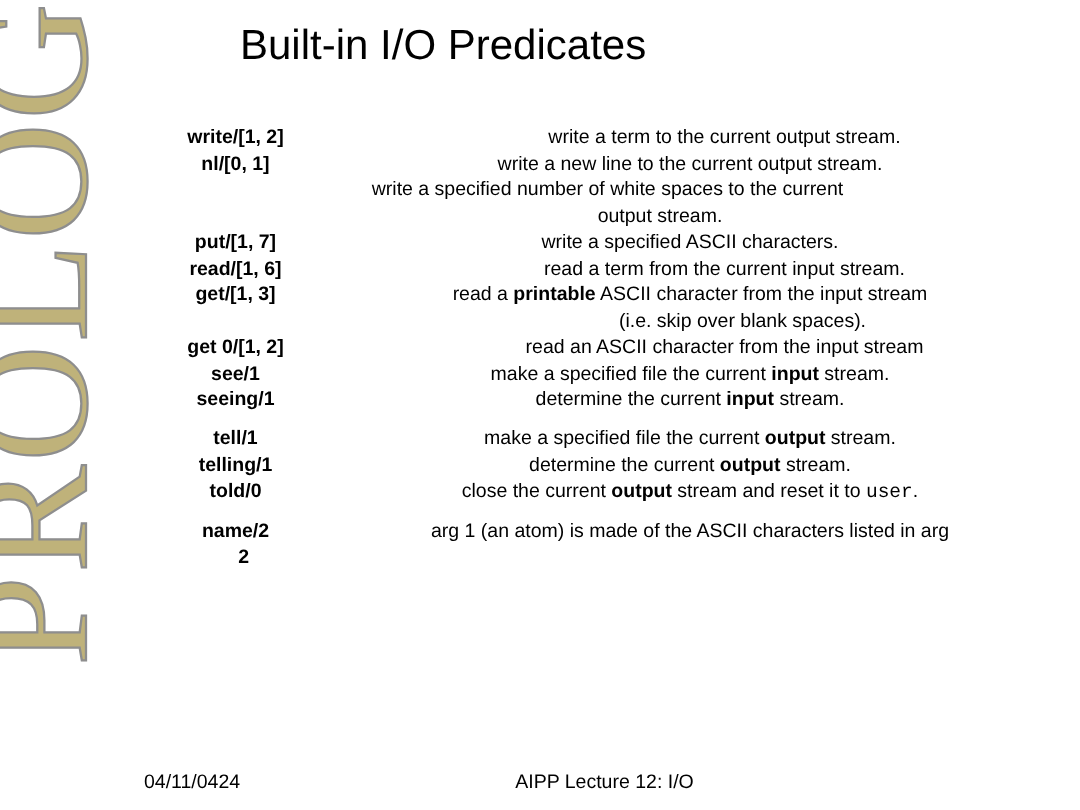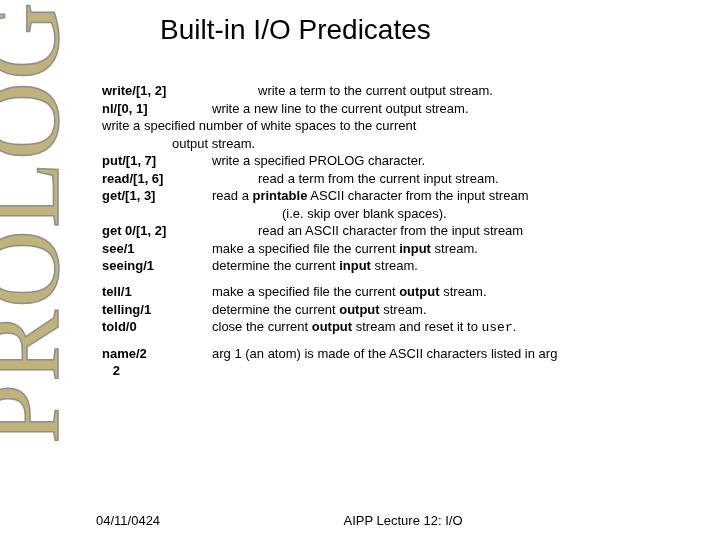--- a/index.html
+++ b/index.html
@@ -42,21 +42,21 @@
   }
   .content {
     position: absolute;
     left: 102px;
     top: 82px;
     width: 610px;
     font-size: 13px;
     line-height: 1.35;
     color: #000;
   }
-  .row { display: flex; margin-bottom: 0px; }
+  .row { display: flex; margin-bottom: 0px; text-align: center; }
   .pred { width: 110px; flex: 0 0 110px; font-weight: 700; }
   .desc { flex: 1; padding-right: 4px; }
   .desc .ind1 { padding-left: 70px; display: block; }
   .desc .tab { display:inline-block; width: 46px; }
   .gap { height: 8px; }
   code { font-family: "Courier New", monospace; font-size: 13px; }
   .footer {
     position: absolute;
     left: 96px;
     bottom: 12px;
@@ -83,21 +83,21 @@
     </div>
     <div class="row">
       <div class="pred">nl/[0, 1]</div>
       <div class="desc">write a new line to the current output stream.</div>
     </div>
     <div class="row">
       <div class="desc">write a specified number of white spaces to the current<span class="ind1">output stream.</span></div>
     </div>
     <div class="row">
       <div class="pred">put/[1, 7]</div>
-      <div class="desc">write a specified PROLOG character.</div>
+      <div class="desc">write a specified ASCII characters.</div>
     </div>
     <div class="row">
       <div class="pred">read/[1, 6]</div>
       <div class="desc"><span class="tab"></span>read a term from the current input stream.</div>
     </div>
     <div class="row">
       <div class="pred">get/[1, 3]</div>
       <div class="desc">read a <b>printable</b> ASCII character from the input stream<span class="ind1">(i.e. skip over blank spaces).</span></div>
     </div>
     <div class="row">

